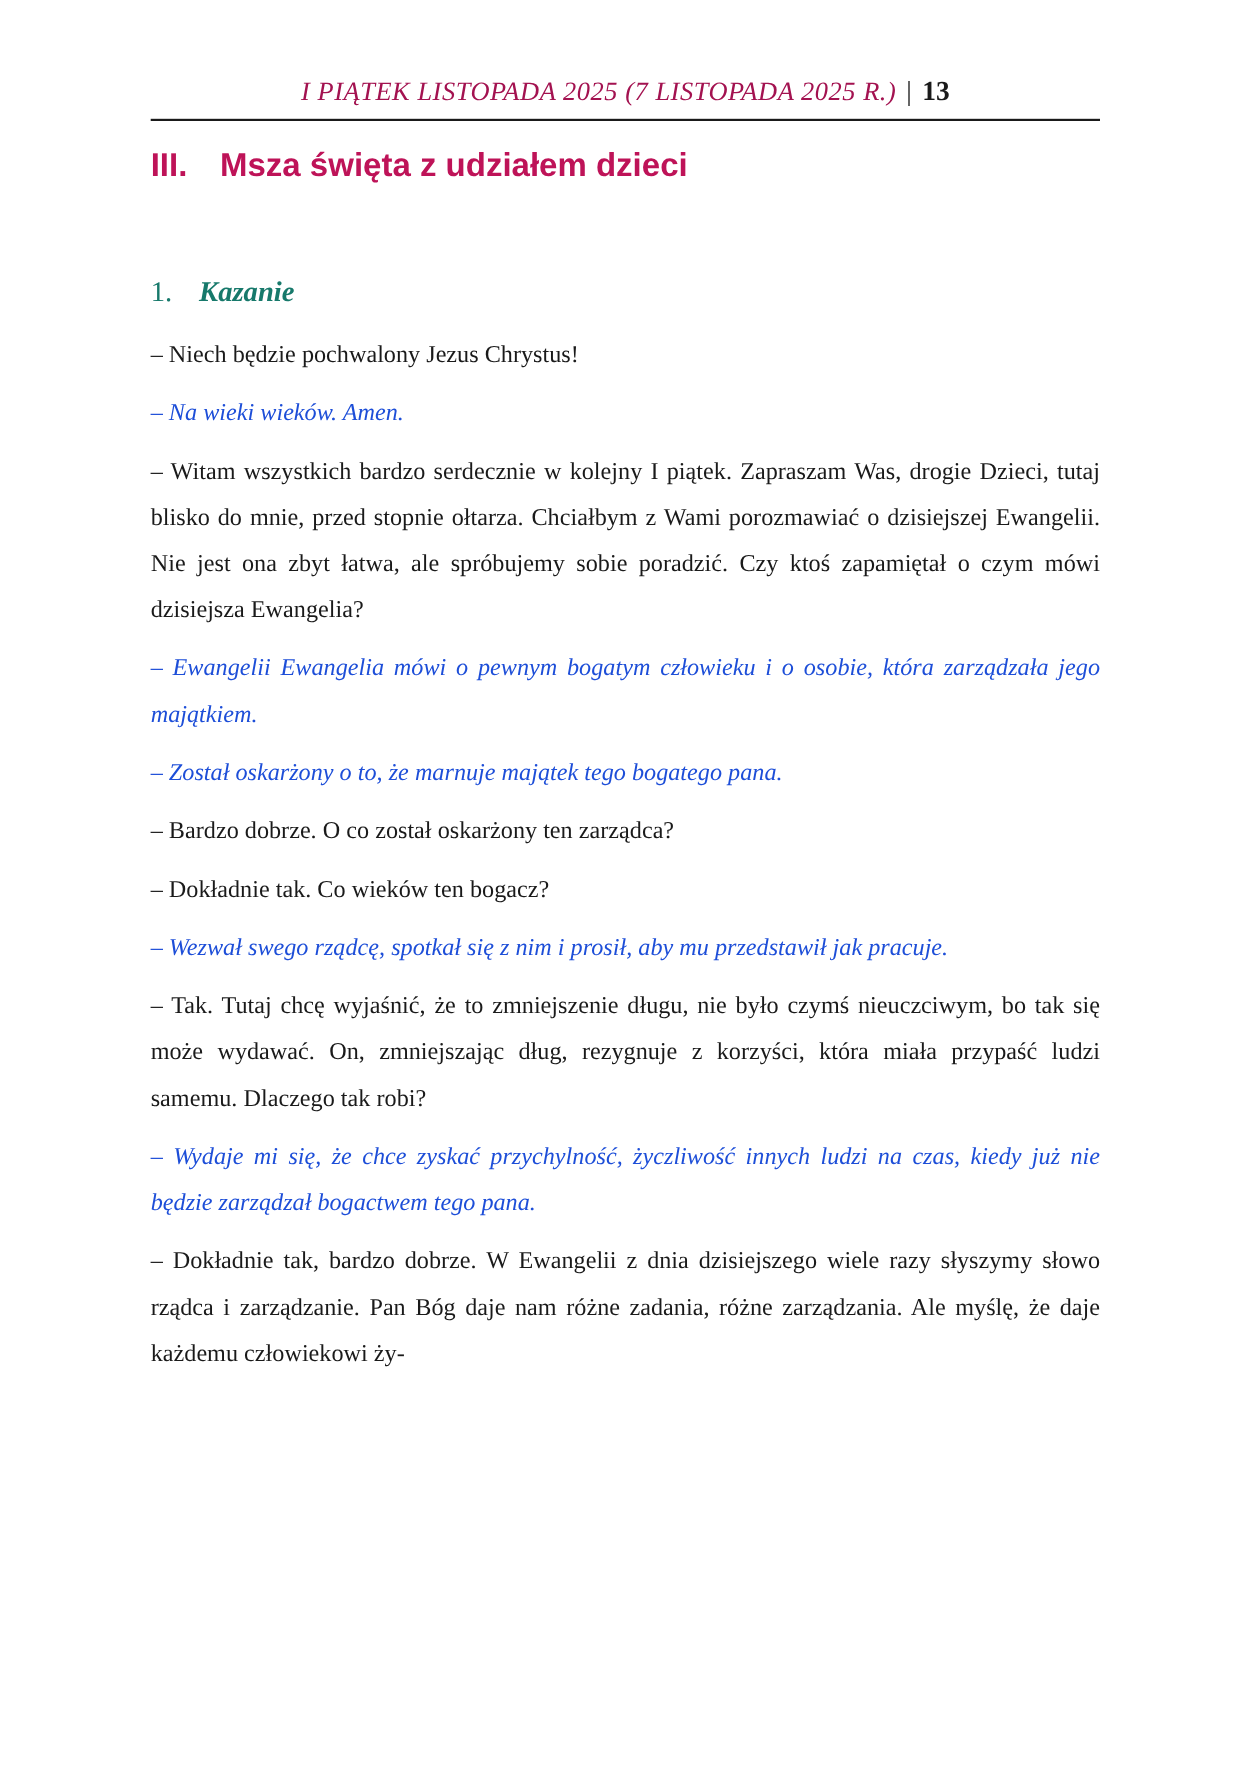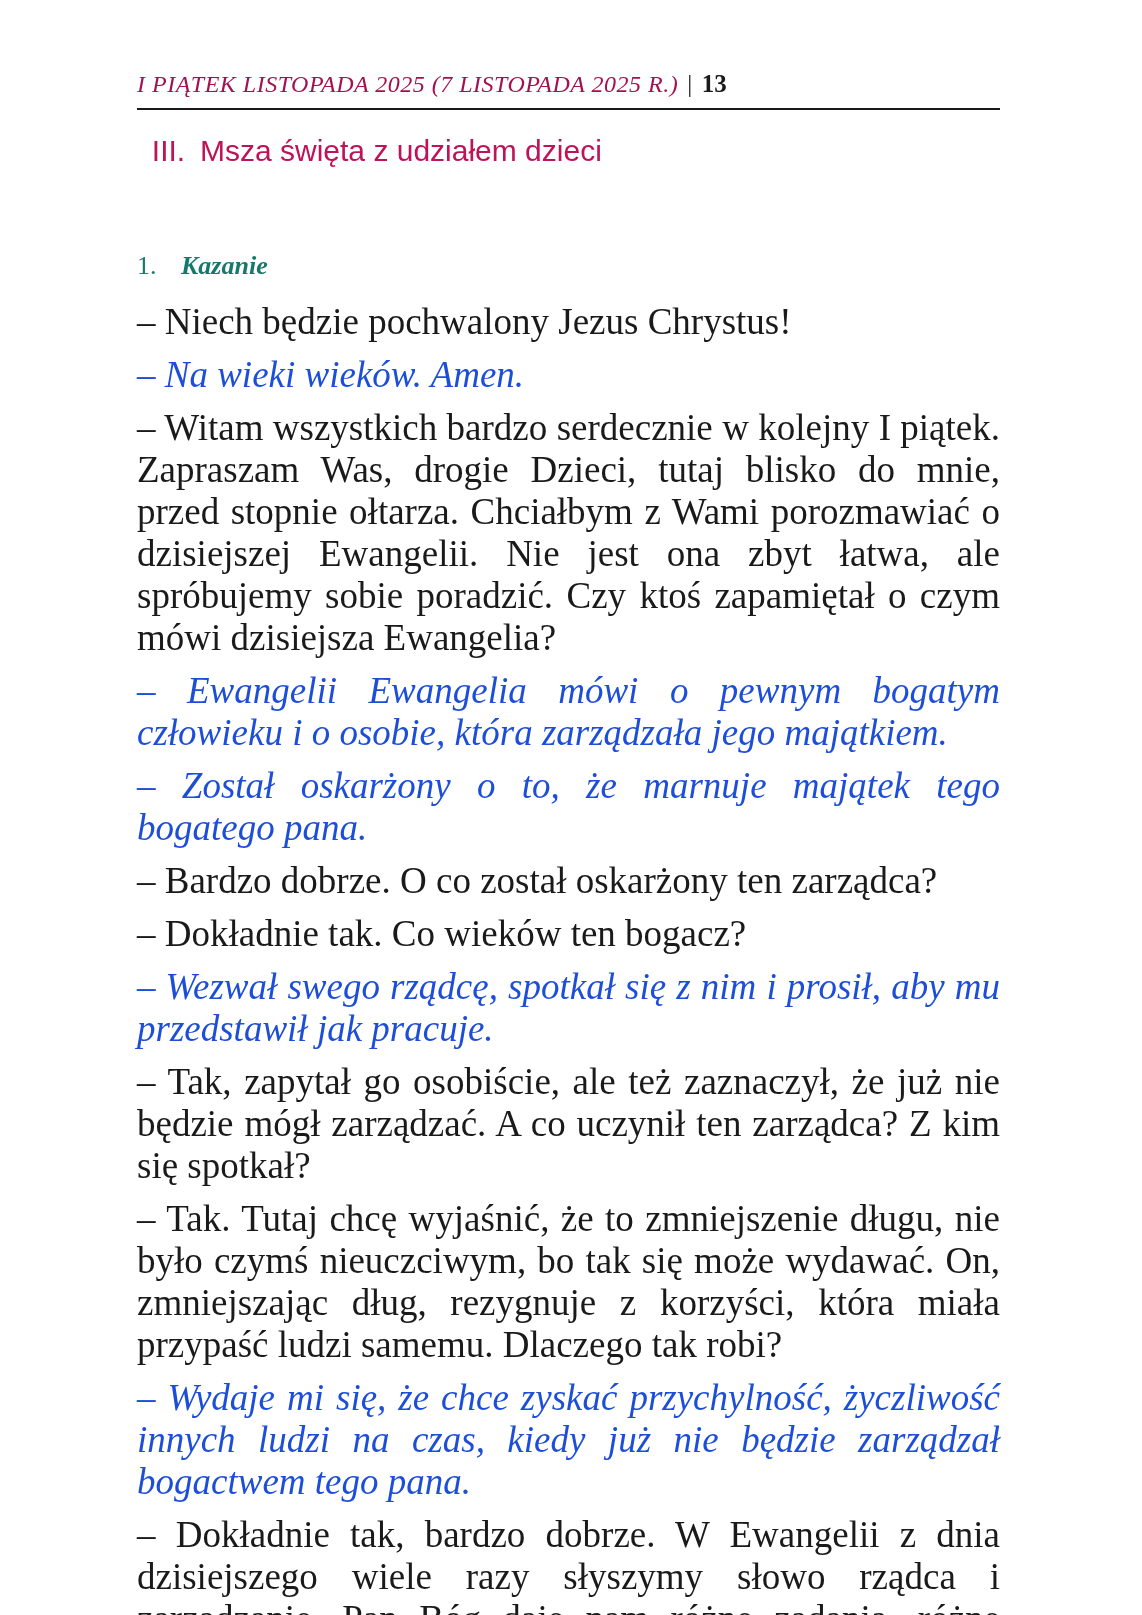--- a/index.html
+++ b/index.html
@@ -6,21 +6,21 @@
   html,body { background:#ffffff; }
   .page {
     position:relative;
     width:1142px; height:1615px;
     background:#ffffff;
     font-family:"Liberation Serif", serif;
     overflow:hidden;
   }
   .running-header {
     position:absolute; left:137px; top:70px; width:863px;
-    text-align:left;
+    text-align:center;
     font-size:24px; font-style:italic;
     color:#a31250;
     letter-spacing:0.5px;
     white-space:nowrap;
   }
   .running-header .sep {
     color:#1a1a1a; font-style:normal; font-weight:400;
     padding:0 9px; font-size:25px;
   }
   .running-header .pagenum {
@@ -28,41 +28,40 @@
     letter-spacing:0;
   }
   .header-rule {
     position:absolute; left:137px; top:108px; width:863px; height:2px;
     background:#1a1a1a;
   }
   .section-heading {
     position:absolute; left:137px; top:134px; width:863px;
     display:flex;
     font-family:"Liberation Sans", sans-serif;
-    font-weight:400; font-size:30px;
+    font-weight:700; font-size:30px;
     color:#be1358;
-    text-align:center;
   }
   .section-heading .num { width:63px; flex:0 0 63px; }
   .content {
     position:absolute; left:137px; top:246px; width:863px;
   }
   .subsection-heading {
     color:#17796b;
     font-size:26px; line-height:40px;
     margin:0 0 15px 0;
   }
   .subsection-heading .num {
     display:inline-block; width:44px; font-style:normal; font-weight:400;
   }
   .subsection-heading .title {
     font-weight:700; font-style:italic;
   }
   .para {
-    font-size:37px; line-height:42px;
+    font-size:22px; line-height:42px;
     text-align:justify;
     color:#1a1a1a;
     margin:0 0 11px 0;
     -webkit-hyphens:manual; hyphens:manual;
   }
   .para.teal {
     color:#1d4ed8;
     font-style:italic;
   }
 </style>
@@ -88,20 +87,19 @@
     </div>
     <div id="dialogue-list">
         <p class="para">– Niech będzie pochwalony Jezus Chrystus!</p>
         <p class="para teal">– Na wieki wieków. Amen.</p>
         <p class="para">– Witam wszystkich bardzo serdecznie w kolejny I piątek. Zapraszam Was, drogie Dzieci, tutaj blisko do mnie, przed stopnie ołtarza. Chciał­bym z Wami porozmawiać o dzisiejszej Ewangelii. Nie jest ona zbyt ła­twa, ale spróbujemy sobie poradzić. Czy ktoś zapamiętał o czym mówi dzisiejsza Ewangelia?</p>
         <p class="para teal">– Ewangelii Ewangelia mówi o pewnym bogatym człowieku i o osobie, która zarządzała jego majątkiem.</p>
         <p class="para teal">– Został oskarżony o to, że marnuje majątek tego bogatego pana.</p>
         <p class="para">– Bardzo dobrze. O co został oskarżony ten zarządca?</p>
         <p class="para">– Dokładnie tak. Co wieków ten bogacz?</p>
         <p class="para teal">– Wezwał swego rządcę, spotkał się z nim i prosił, aby mu przedstawił jak pracuje.</p>
-        <p class="para">– Tak, zapytał go osobiście, ale też zaznaczył, że już nie będzie mógł zarządzać. A co uczynił ten zarządca? Z kim się spotkał?</p>
         <p class="para">– Tak. Tutaj chcę wyjaśnić, że to zmniejszenie długu, nie było czymś nieuczciwym, bo tak się może wydawać. On, zmniejszając dług, rezyg­nuje z korzyści, która miała przypaść ludzi samemu. Dlaczego tak robi?</p>
         <p class="para teal">– Wydaje mi się, że chce zyskać przychylność, życzliwość innych ludzi na czas, kiedy już nie będzie zarządzał bogactwem tego pana.</p>
         <p class="para">– Dokładnie tak, bardzo dobrze. W Ewangelii z dnia dzisiejszego wiele razy słyszymy słowo rządca i zarządzanie. Pan Bóg daje nam różne za­dania, różne zarządzania. Ale myślę, że daje każdemu człowiekowi ży-</p>
       </div>
   </div>
 
 </div>
 
 </body></html>

